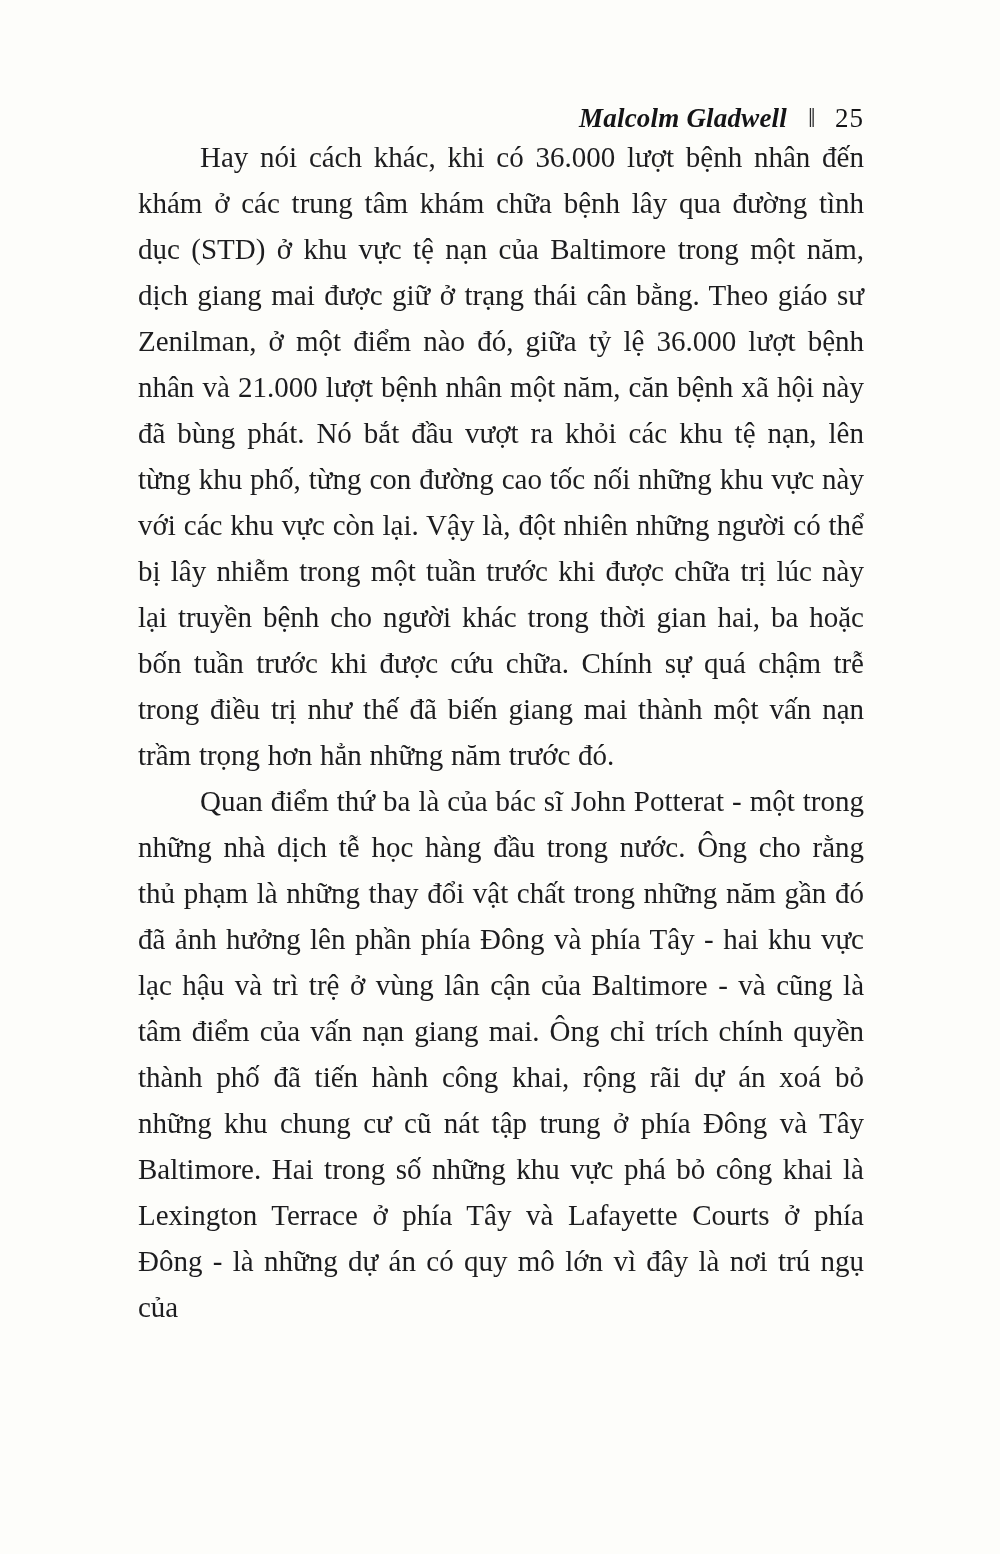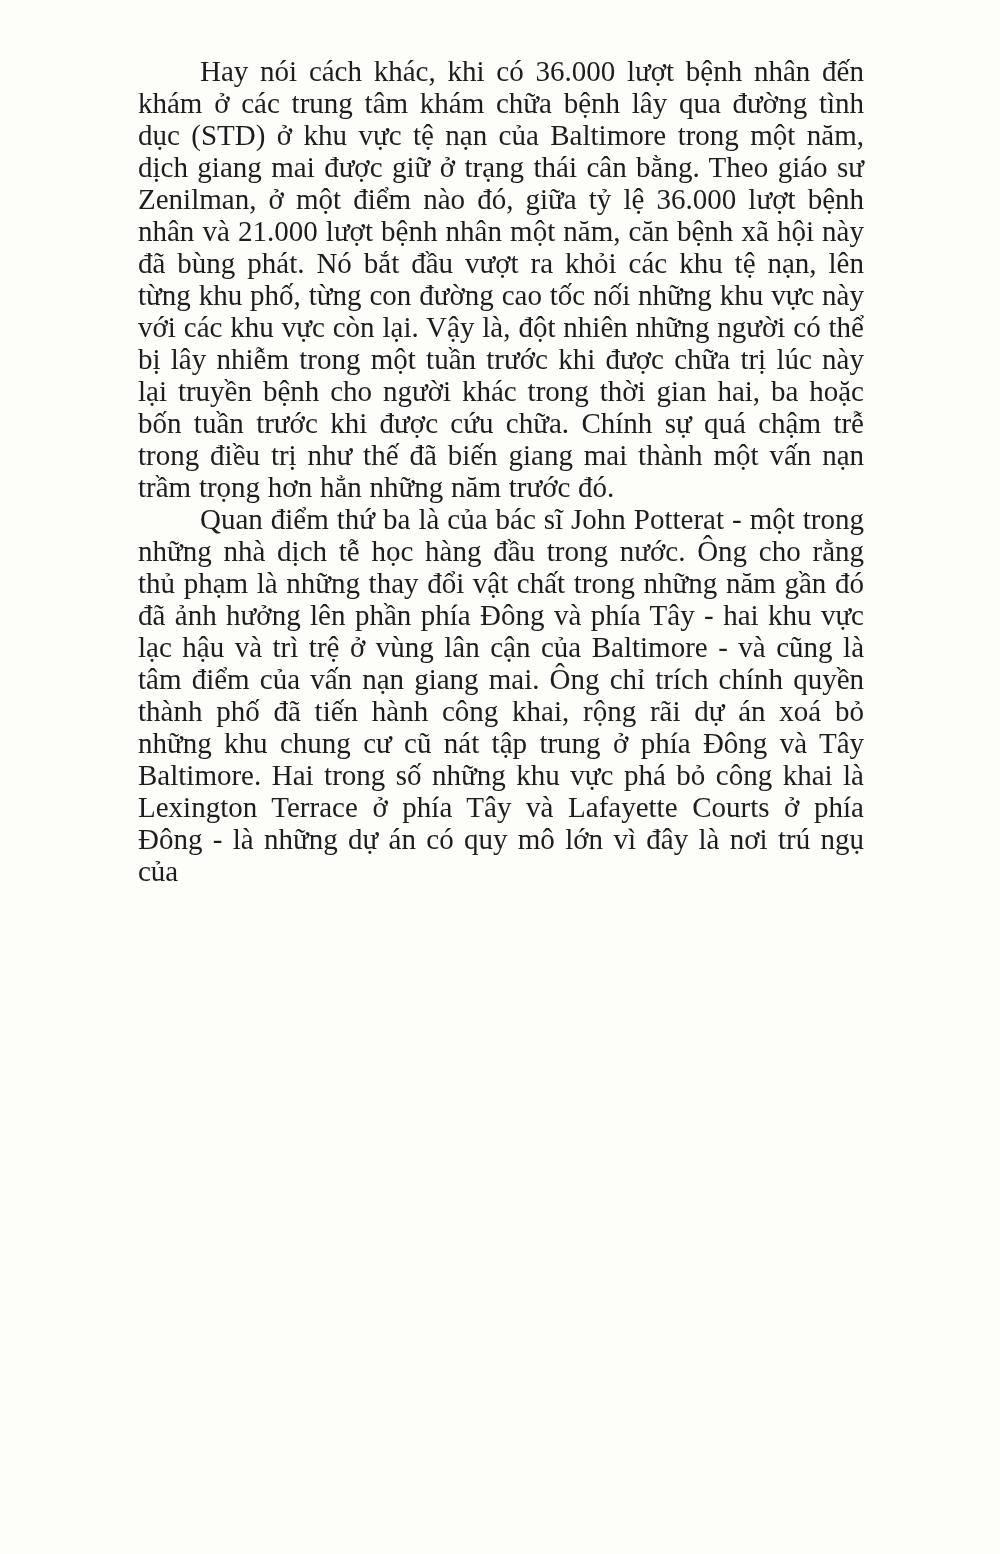--- a/index.html
+++ b/index.html
@@ -46,40 +46,44 @@
     font-weight: normal;
     color: #2a2a2c;
     transform: scaleY(1.05);
   }
   .running-header .page-number {
     font-style: normal;
     font-variant-numeric: oldstyle-nums;
     letter-spacing: 1px;
   }
   .body-text {
-    margin-top: 55px;
     font-size: 29px;
-    line-height: 32px;
+    line-height: 46px;
     text-align: justify;
     text-justify: inter-word;
     color: var(--text);
     word-spacing: 0.5px;
   }
   .body-text p {
     text-indent: 62px;
     margin: 0;
     hyphens: none;
   }
 </style>
 </head>
 <body>
 
 <div class="page">
   <div class="page-inner">
 
+    <header class="running-header">
+      <span class="author">Malcolm Gladwell</span>
+      <span class="separator">‖</span>
+      <span class="page-number">25</span>
+    </header>
 
     <main class="body-text">
       <p>Hay nói cách khác, khi có 36.000 lượt bệnh nhân đến khám ở các trung tâm khám chữa bệnh lây qua đường tình dục (STD) ở khu vực tệ nạn của Baltimore trong một năm, dịch giang mai được giữ ở trạng thái cân bằng. Theo giáo sư Zenilman, ở một điểm nào đó, giữa tỷ lệ 36.000 lượt bệnh nhân và 21.000 lượt bệnh nhân một năm, căn bệnh xã hội này đã bùng phát. Nó bắt đầu vượt ra khỏi các khu tệ nạn, lên từng khu phố, từng con đường cao tốc nối những khu vực này với các khu vực còn lại. Vậy là, đột nhiên những người có thể bị lây nhiễm trong một tuần trước khi được chữa trị lúc này lại truyền bệnh cho người khác trong thời gian hai, ba hoặc bốn tuần trước khi được cứu chữa. Chính sự quá chậm trễ trong điều trị như thế đã biến giang mai thành một vấn nạn trầm trọng hơn hẳn những năm trước đó.</p>
       <p>Quan điểm thứ ba là của bác sĩ John Potterat - một trong những nhà dịch tễ học hàng đầu trong nước. Ông cho rằng thủ phạm là những thay đổi vật chất trong những năm gần đó đã ảnh hưởng lên phần phía Đông và phía Tây - hai khu vực lạc hậu và trì trệ ở vùng lân cận của Baltimore - và cũng là tâm điểm của vấn nạn giang mai. Ông chỉ trích chính quyền thành phố đã tiến hành công khai, rộng rãi dự án xoá bỏ những khu chung cư cũ nát tập trung ở phía Đông và Tây Baltimore. Hai trong số những khu vực phá bỏ công khai là Lexington Terrace ở phía Tây và Lafayette Courts ở phía Đông - là những dự án có quy mô lớn vì đây là nơi trú ngụ của</p>
     </main>
 
   </div>
 </div>
 
 </body></html>

